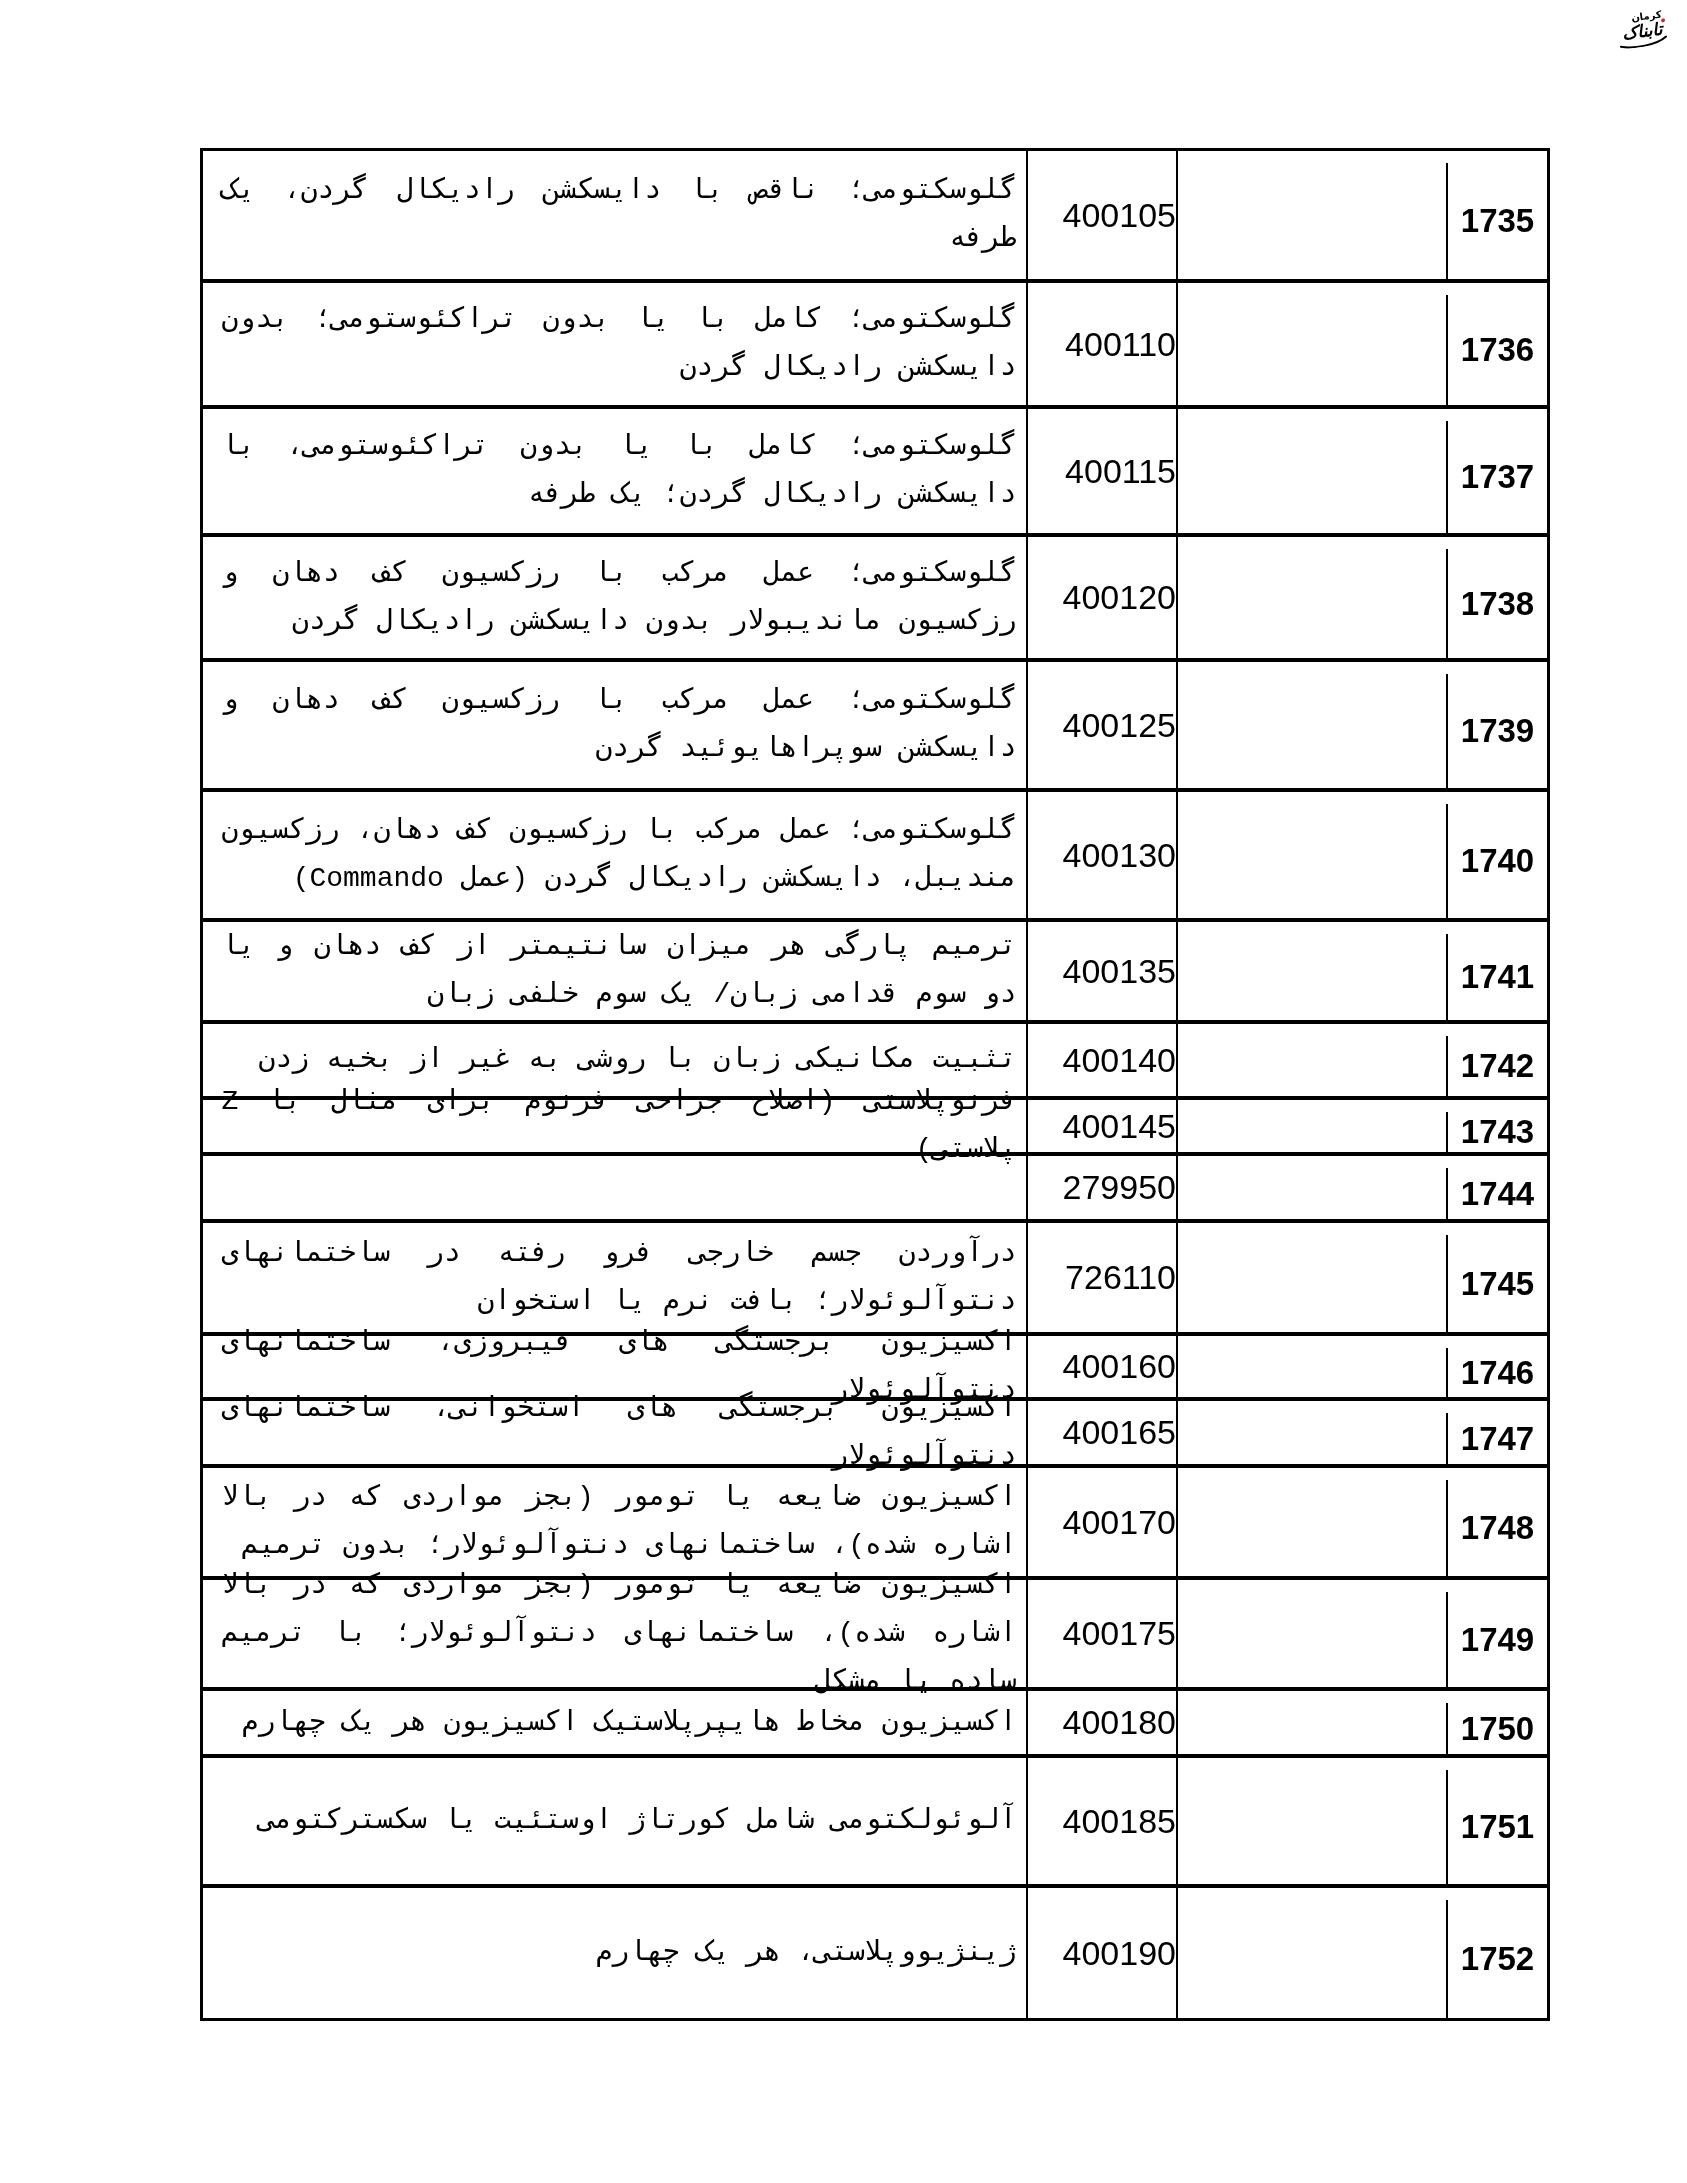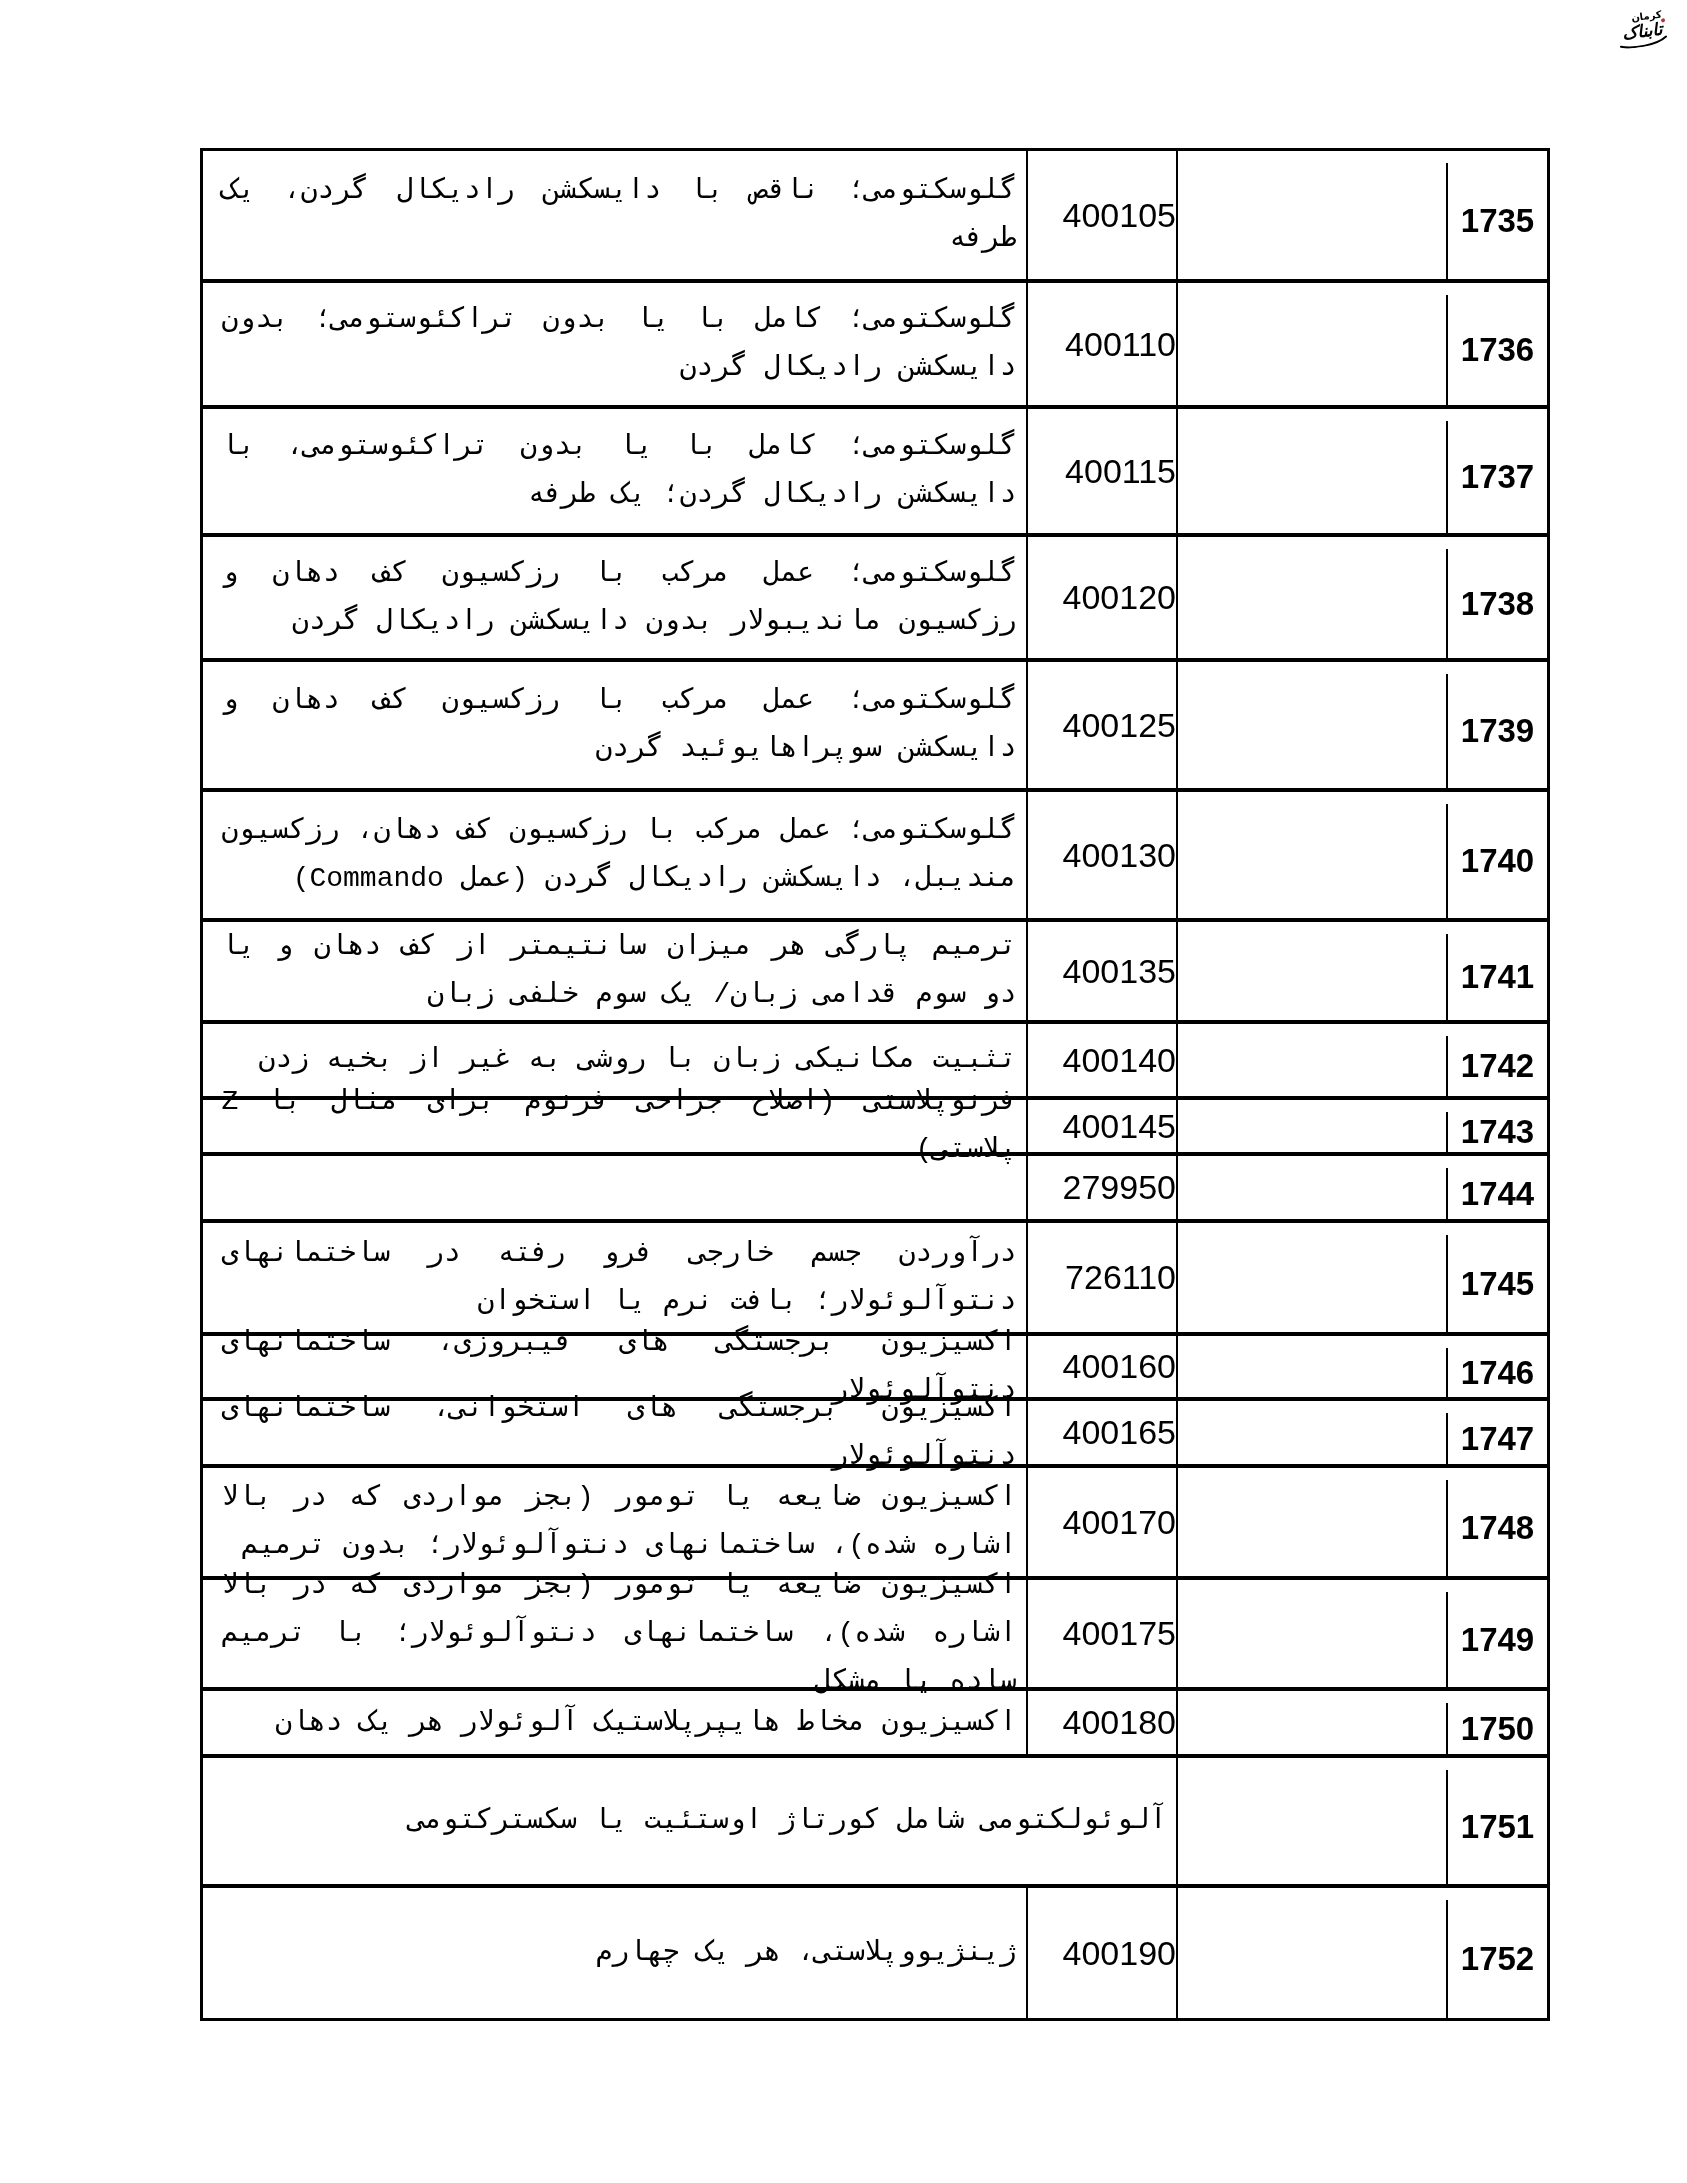--- a/index.html
+++ b/index.html
@@ -254,27 +254,28 @@
     <div class="cell cell-desc">
       <div class="desc-text">اکسیزیون ضایعه یا تومور (بجز مواردی که در بالا اشاره شده)، ساختمانهای دنتوآلوئولار؛ با ترمیم ساده یا مشکل</div>
     </div>
   </div>
 
   <div class="t-row" style="height: 67px;">
     <div class="cell cell-num">1750</div>
     <div class="cell cell-empty"></div>
     <div class="cell cell-code">400180</div>
     <div class="cell cell-desc">
-      <div class="desc-text">اکسیزیون مخاط هایپرپلاستیک آلوئولار هر یک دهان</div>
+      <div class="desc-text">اکسیزیون مخاط هایپرپلاستیک اکسیزیون هر یک چهارم</div>
     </div>
   </div>
 
   <div class="t-row" style="height: 130px;">
     <div class="cell cell-num">1751</div>
     <div class="cell cell-empty"></div>
+    <div class="cell cell-code">400185</div>
     <div class="cell cell-desc">
       <div class="desc-text">آلوئولکتومی شامل کورتاژ اوستئیت یا سکسترکتومی</div>
     </div>
   </div>
 
   <div class="t-row" style="height: 130px;">
     <div class="cell cell-num">1752</div>
     <div class="cell cell-empty"></div>
     <div class="cell cell-code">400190</div>
     <div class="cell cell-desc">

